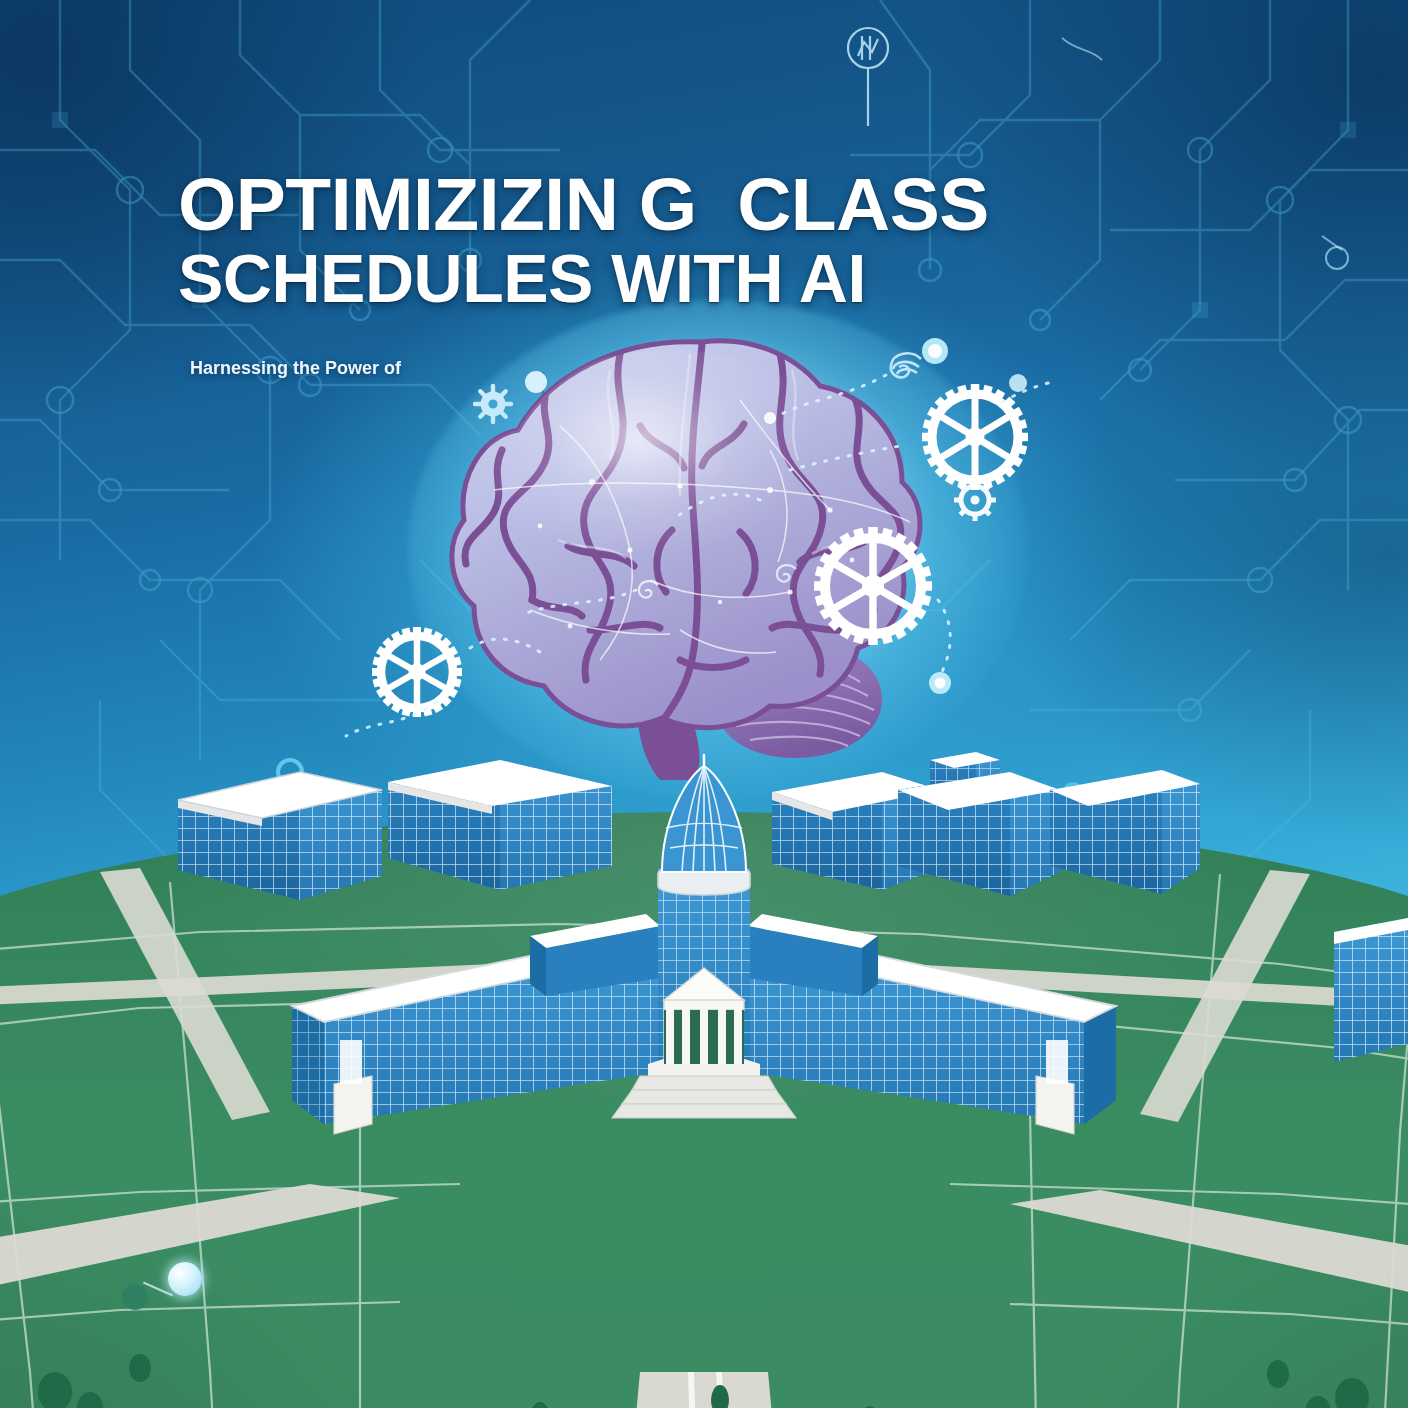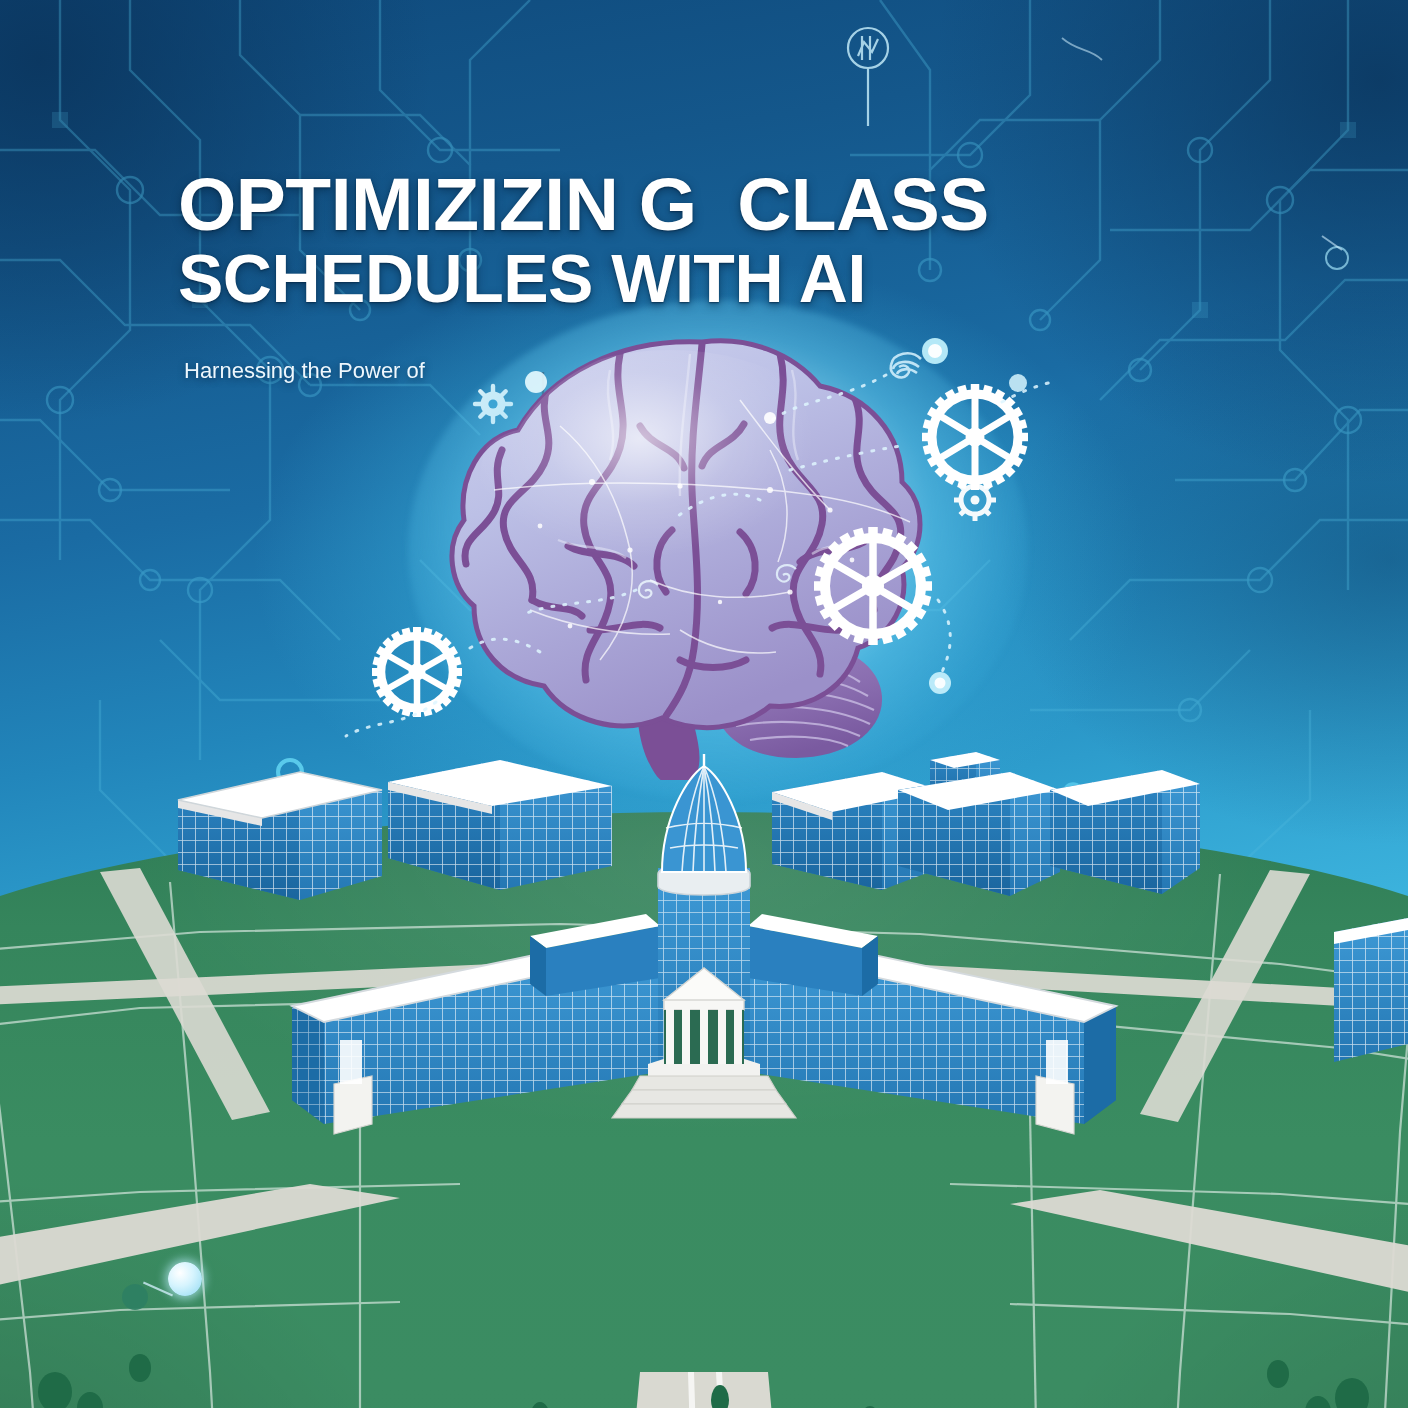--- a/index.html
+++ b/index.html
@@ -49,22 +49,22 @@
   
   .title-block{position:absolute;left:178px;top:168px;width:1100px;}
   .title-line{
     color:#ffffff;font-weight:bold;font-size:74px;line-height:.96;
     letter-spacing:-0.5px;
     text-shadow:0 3px 10px rgba(4,34,62,.55),0 1px 2px rgba(4,34,62,.7);
     white-space:pre;
   }
   .title-line.l1{font-size:75px;}
   .title-line.l2{font-size:68px;margin-top:6px;}
-  .subtitle{position:absolute;left:184px;top:358px;width:420px;
-    color:#eef7fd;font-size:22px;font-weight:normal;line-height:1.22;
+  .subtitle{position:absolute;left:190px;top:358px;width:420px;
+    color:#eef7fd;font-size:18px;font-weight:bold;line-height:1.22;
     text-shadow:0 2px 7px rgba(4,34,62,.6);}
   .subtitle .s2{display:block;padding-left:14px;}
 
   
   .deco{position:absolute;left:0;top:0;width:1408px;height:900px;pointer-events:none;}
   .deco svg{display:block;}
 
   
   .campus{position:absolute;left:0;top:0;width:1408px;height:1408px;}
   .campus svg{display:block;}

